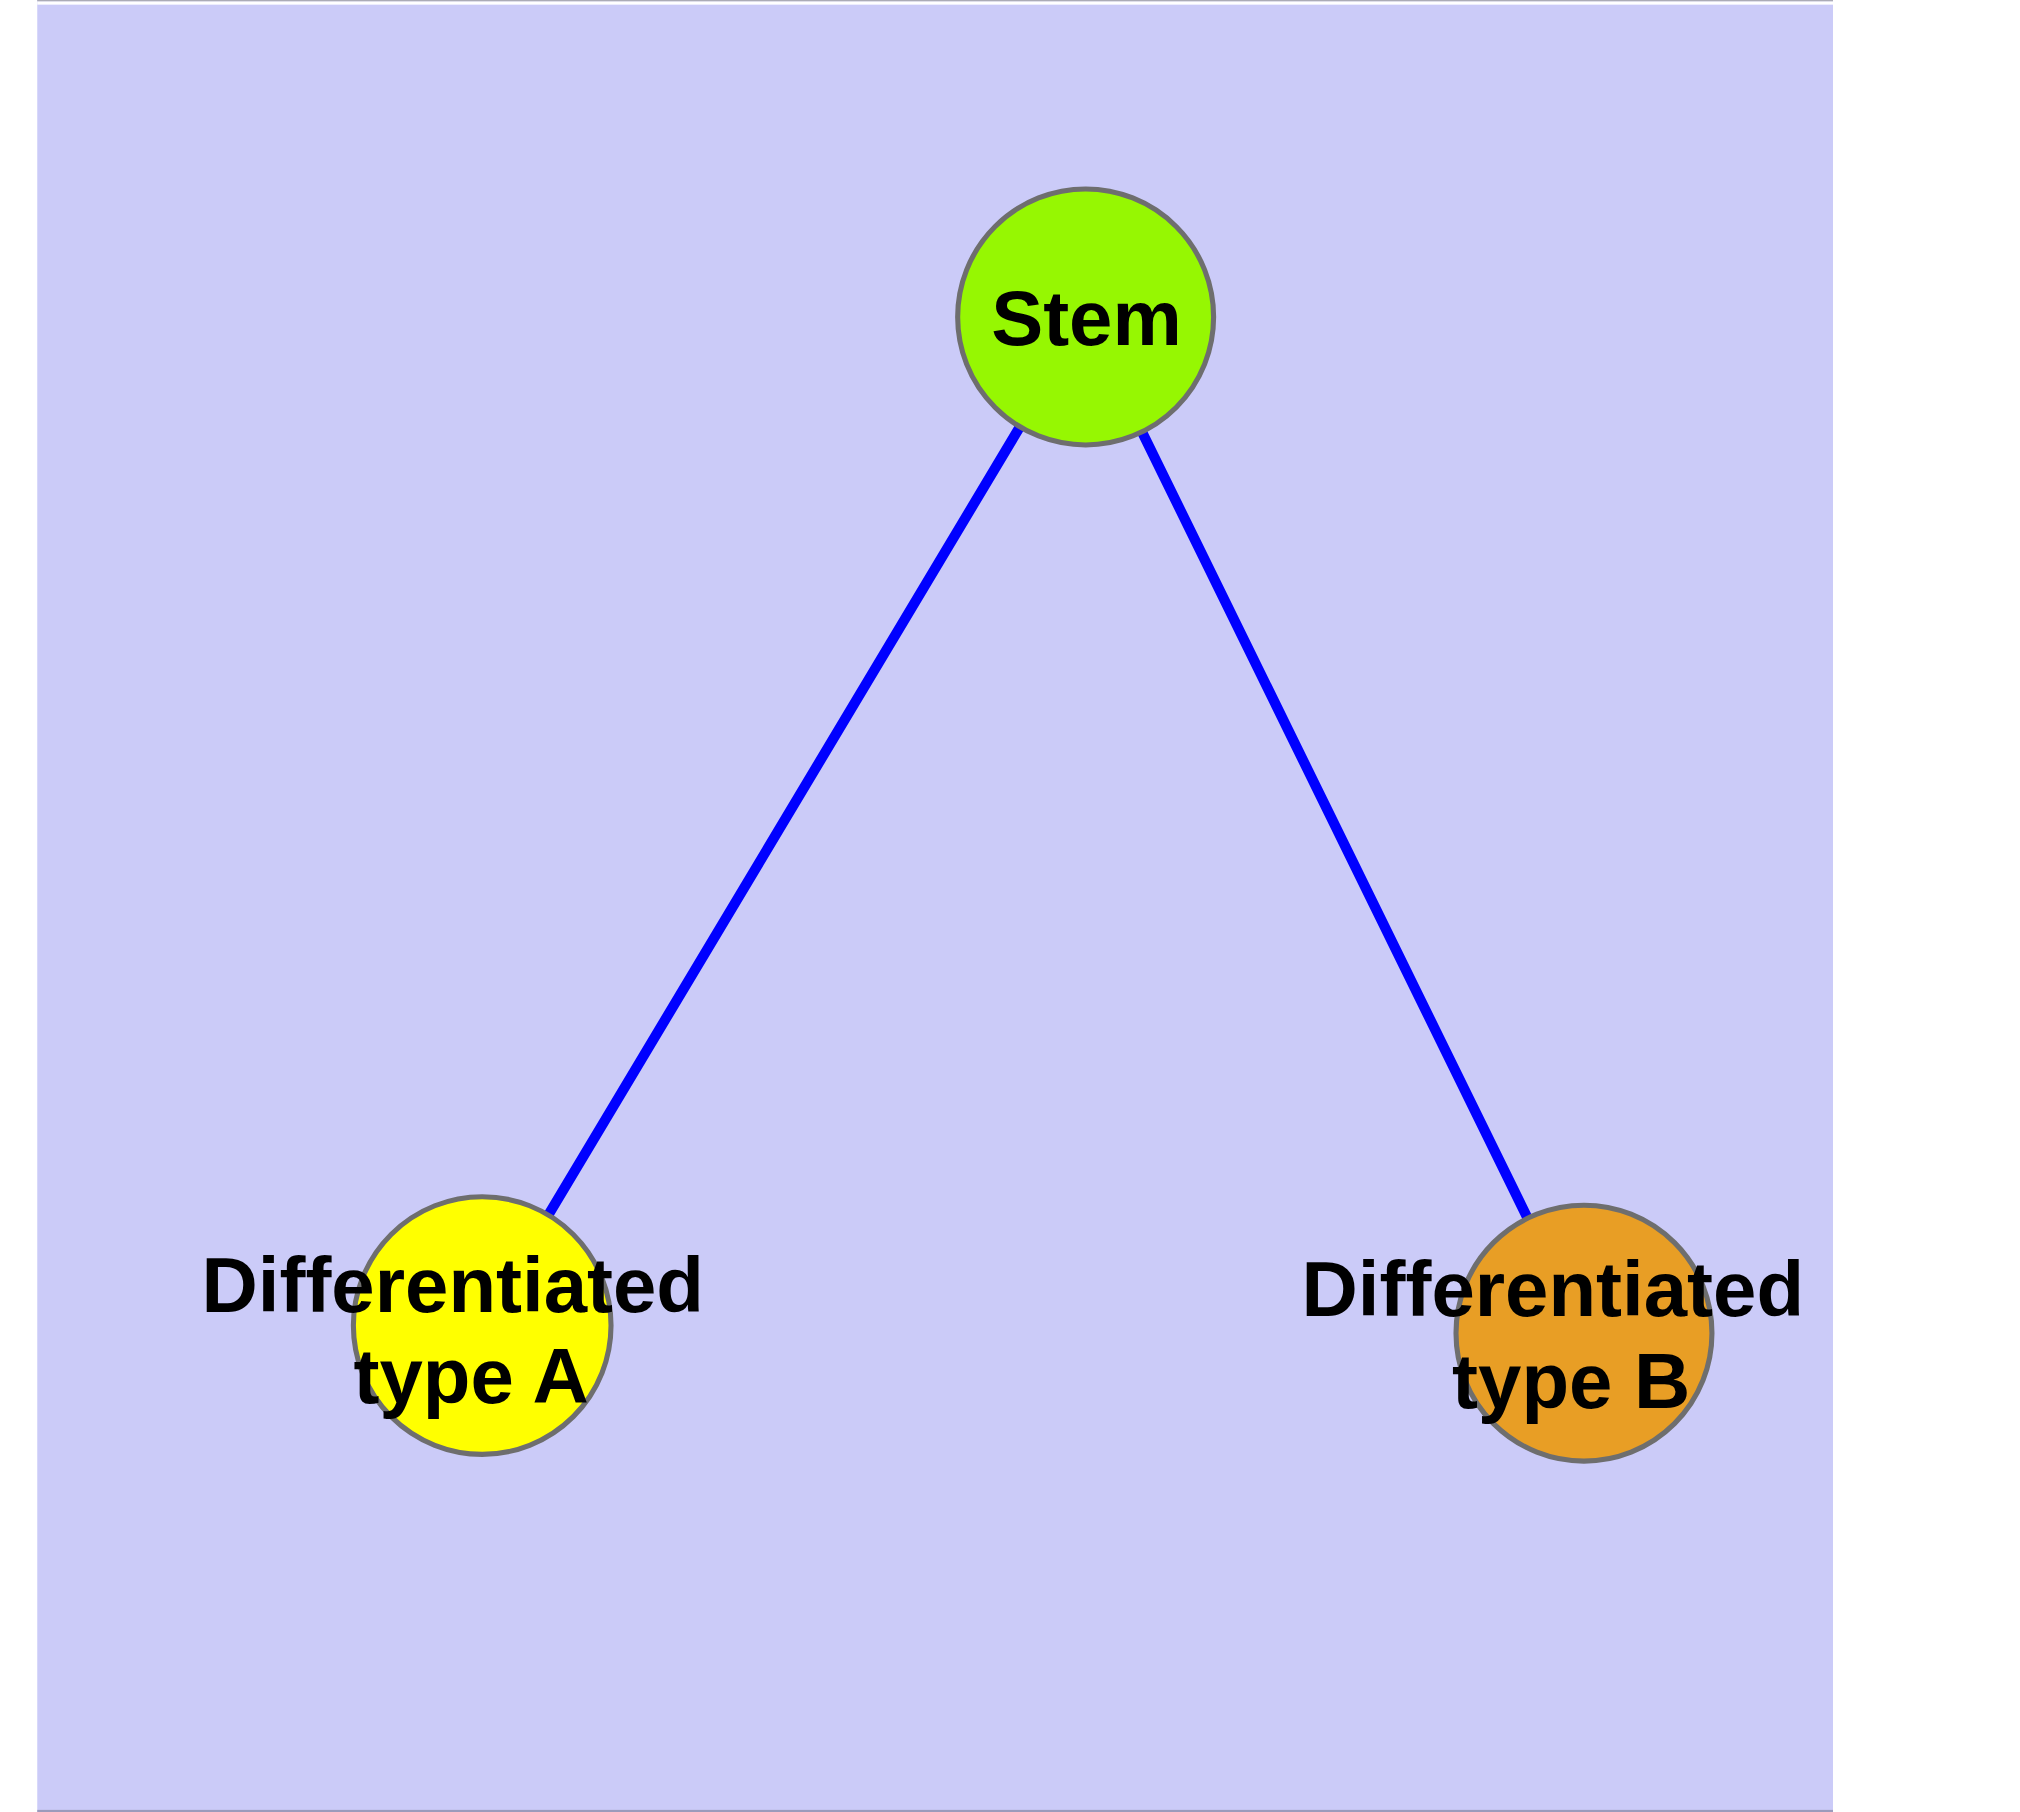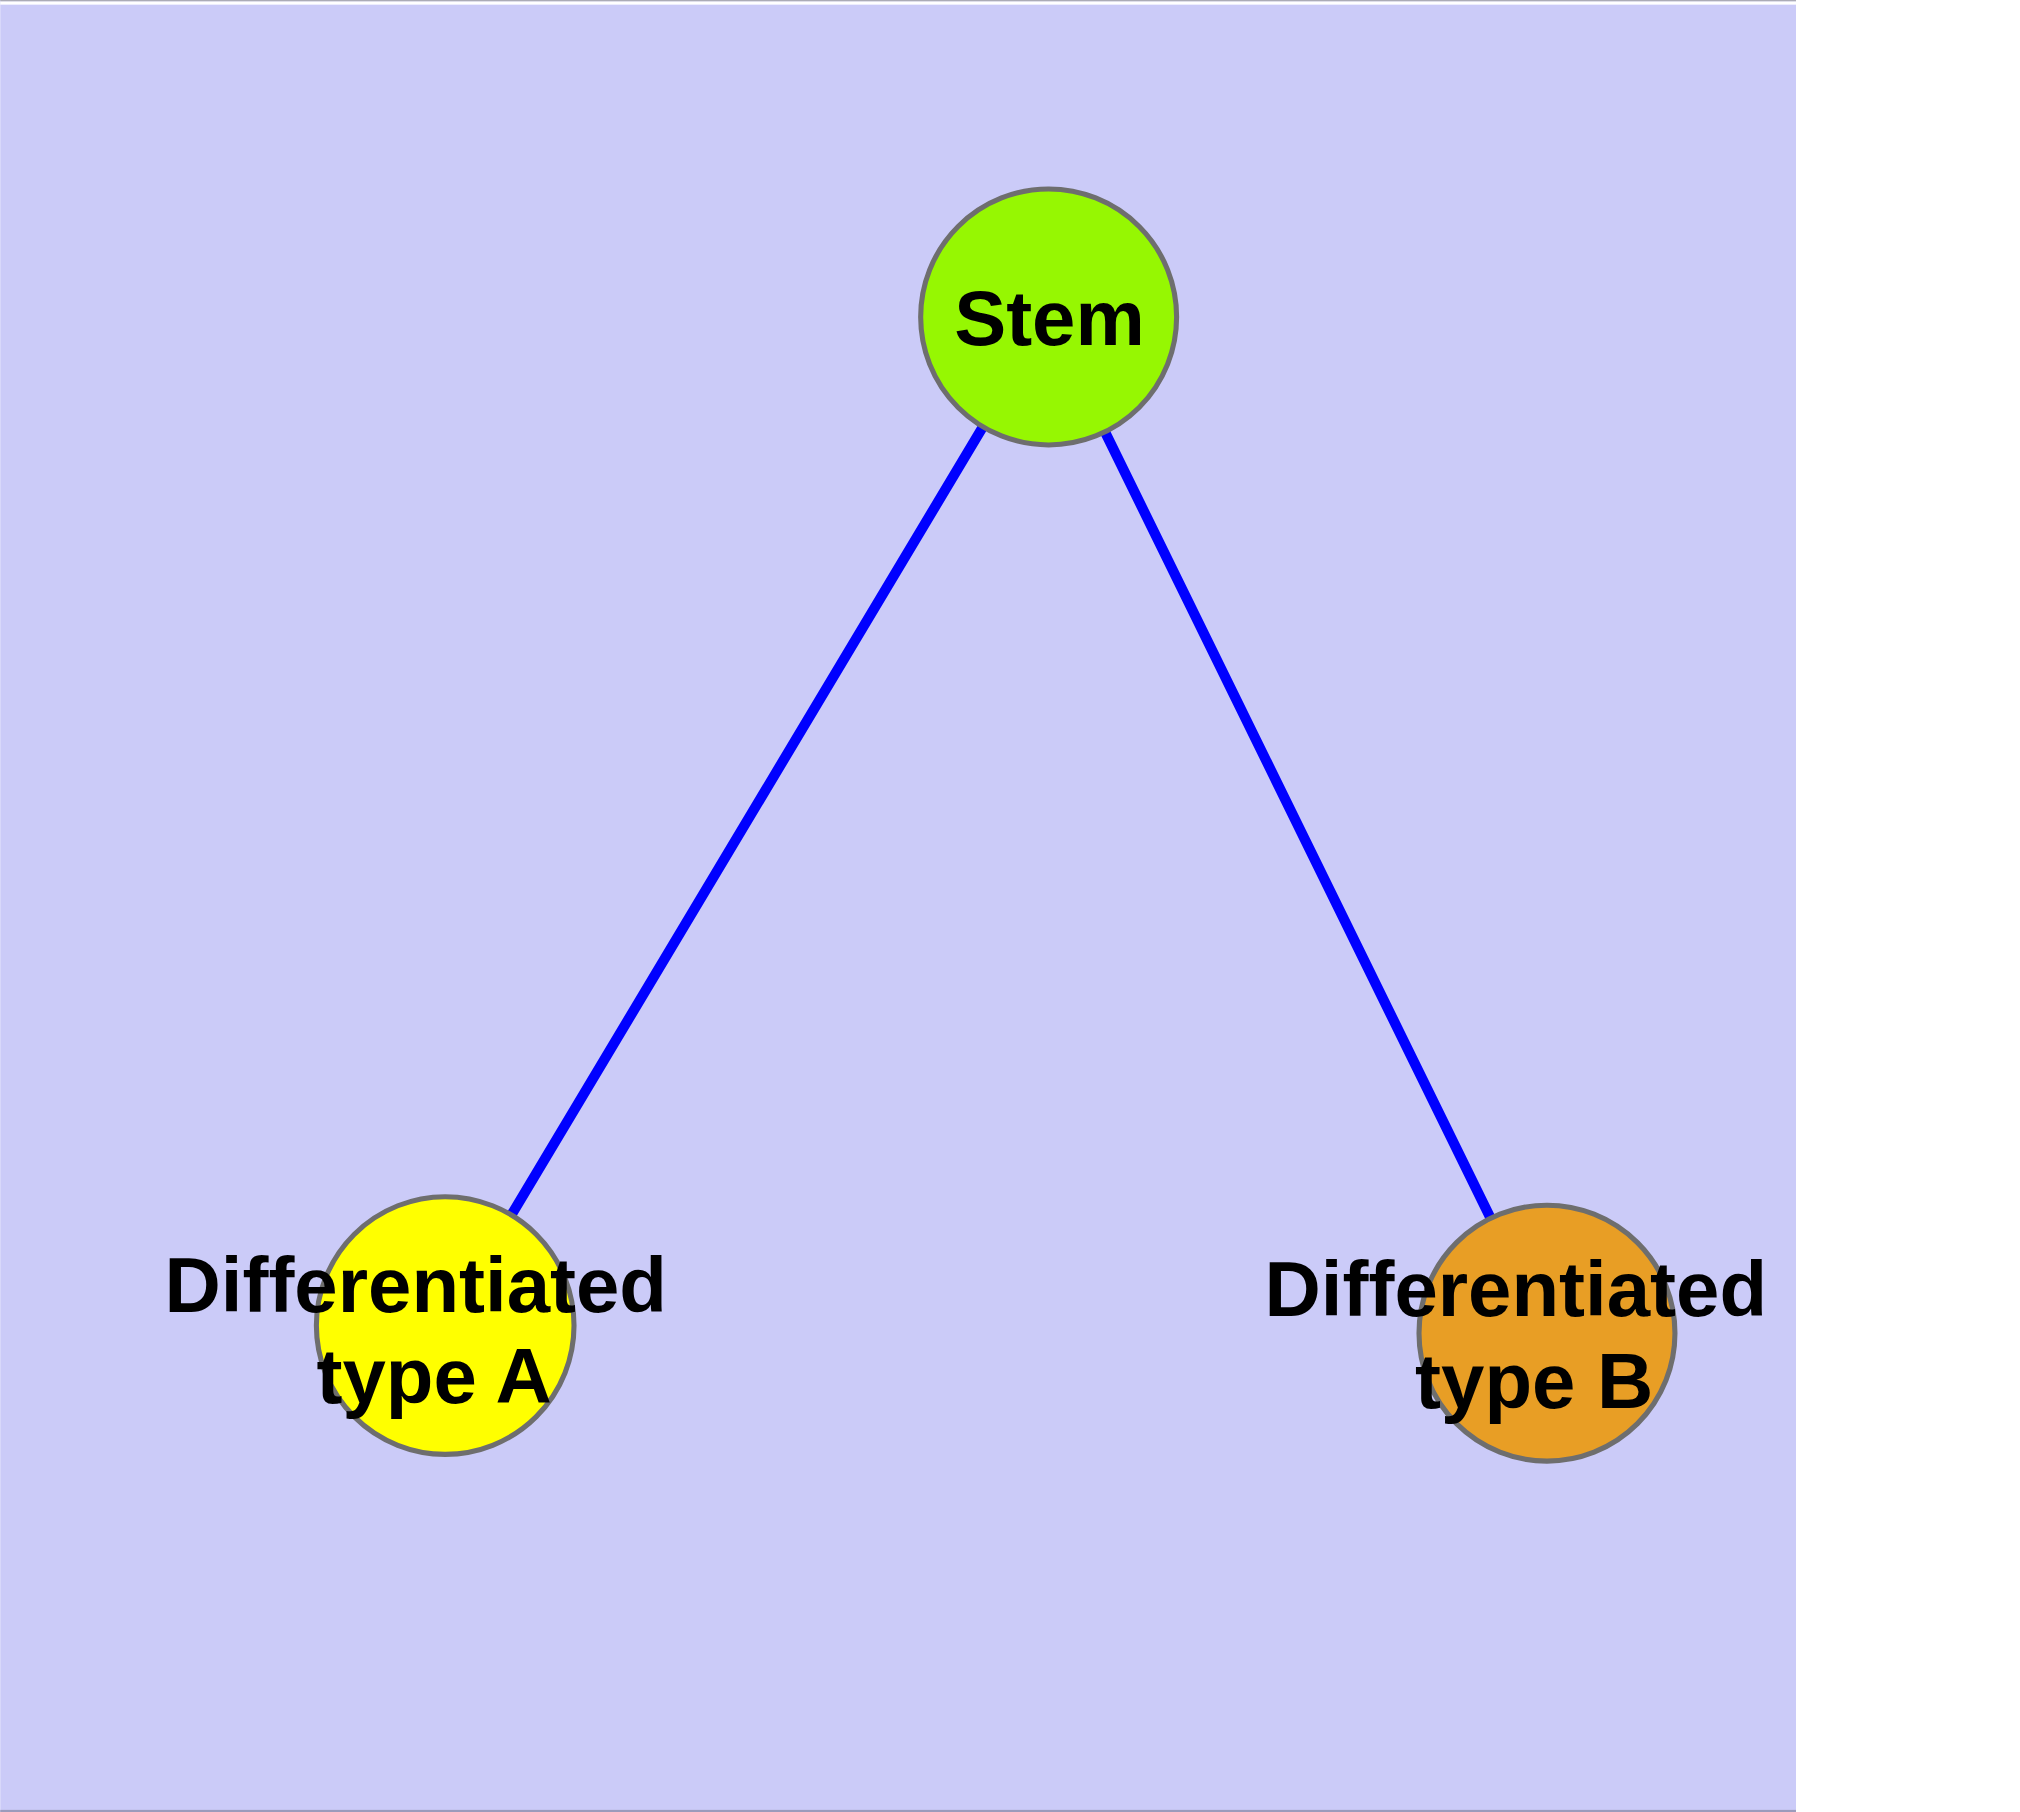--- a/index.html
+++ b/index.html
@@ -6,20 +6,21 @@
     margin: 0;
     padding: 0;
     background: #ffffff;
     font-family: "Liberation Sans", sans-serif;
   }
   .stage {
     position: relative;
     width: 1796px;
     height: 1812px;
     overflow: hidden;
+    margin-left: 37px;
   }
   svg.graph {
     display: block;
     width: 2021px;
     height: 1812px;
   }
   .node-label {
     font-family: "Liberation Sans", sans-serif;
     font-weight: bold;
     font-size: 92px;

